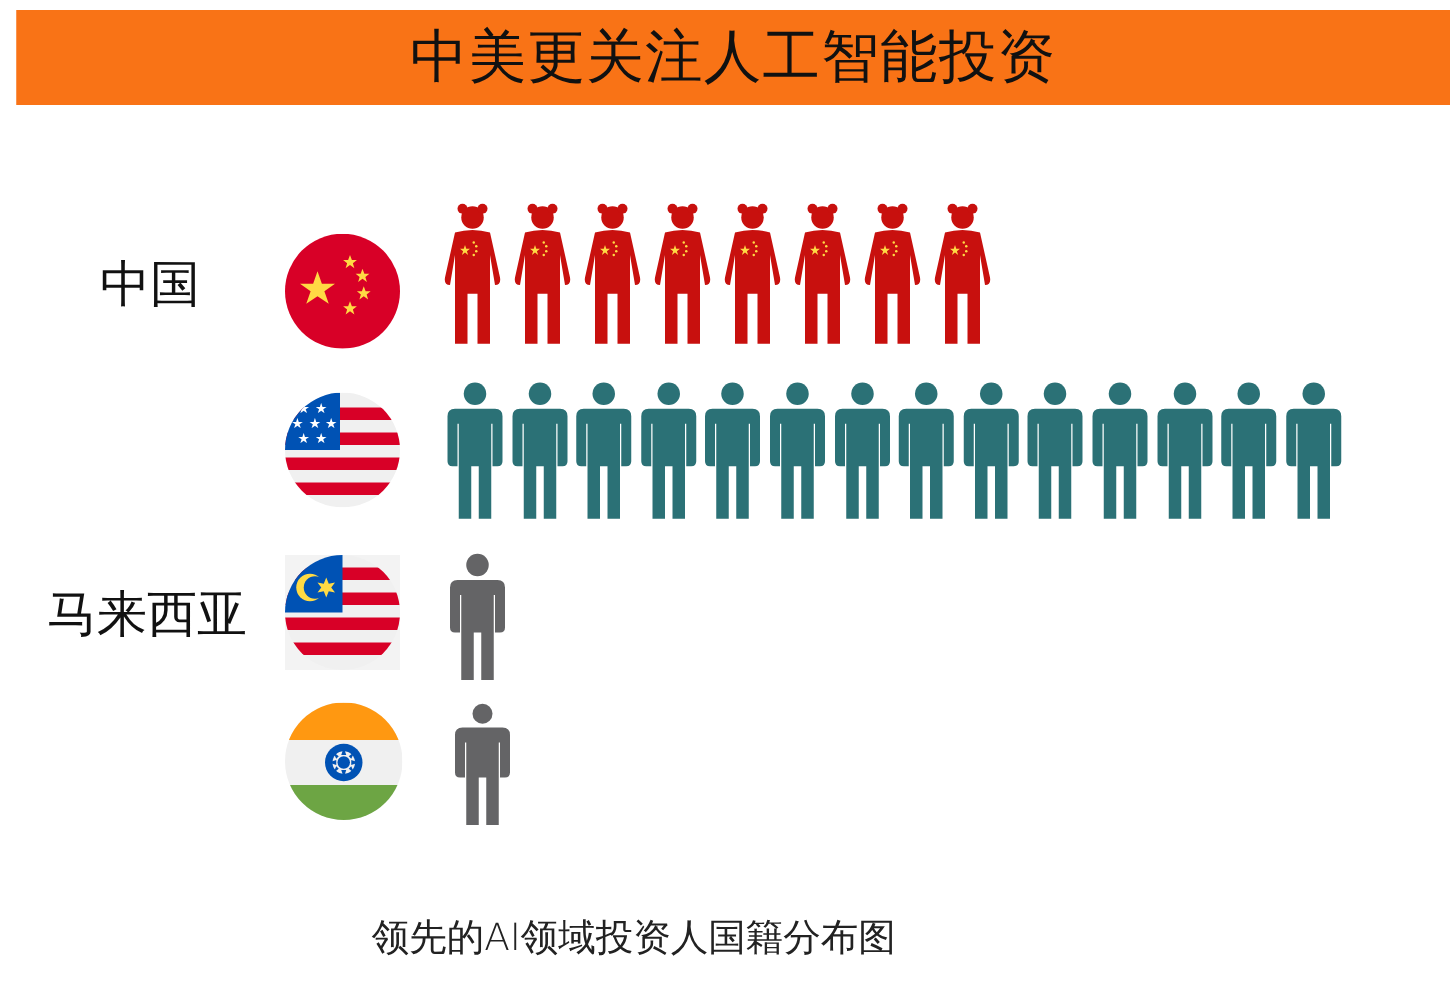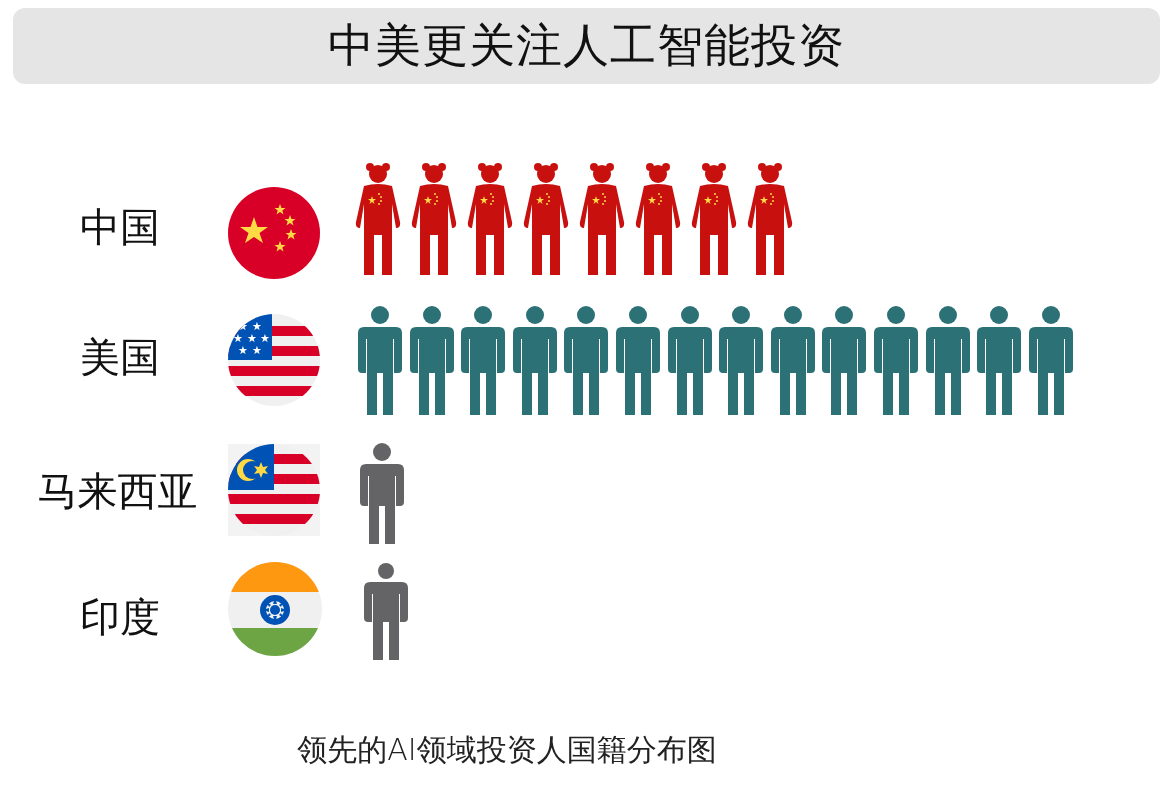--- a/index.html
+++ b/index.html
@@ -1,19 +1,19 @@
 <!DOCTYPE html>
 <html><head>
 <meta charset="utf-8">
 <style>
   html, body { margin:0; padding:0; background:#ffffff; }
   body { width:1162px; height:790px; position:relative; overflow:hidden;
          font-family:"DejaVu Sans","Liberation Sans",sans-serif; color:#111; }
   .title-bar { position:absolute; left:13px; top:8px; width:1147px; height:76px;
-               background:#e5e5e5; border-radius:12px; display:flex;
+               background:#f97316; border-radius:0; display:flex;
                align-items:center; justify-content:center; }
   .title-bar span { font-size:46px; font-weight:300; letter-spacing:1px; color:#111; }
   .row { position:absolute; left:0; width:1162px; height:120px; }
   .label { position:absolute; left:20px; width:200px; text-align:center;
            font-size:40px; font-weight:300; color:#111; }
   .flag { position:absolute; left:228px; width:92px; height:92px; border-radius:50%;
           overflow:hidden; }
   .people { position:absolute; left:352px; display:flex; }
   .person { width:52px; height:120px; margin-right:4px; }
   .caption { position:absolute; top:730px; left:0; width:1014px; text-align:center;
@@ -140,21 +140,20 @@
         <polygon points="20,36 21,39 24,39 21.5,41 22.5,44 20,42 17.5,44 18.5,41 16,39 19,39" fill="#ffda44"></polygon>
         <circle cx="27" cy="34" r="1" fill="#ffda44"></circle>
         <circle cx="29" cy="37" r="1" fill="#ffda44"></circle>
         <circle cx="29" cy="41" r="1" fill="#ffda44"></circle>
         <circle cx="27" cy="44" r="1" fill="#ffda44"></circle>
       </svg>
   </div>
 </div>
 
 <div class="row" style="top:300px;">
-  <div class="label" style="top:30px;">美国</div>
   <div class="flag" style="top:14px;">
     <svg width="92" height="92" viewBox="0 0 92 92">
       <rect width="92" height="92" fill="#f0f0f0"></rect>
       <rect y="12" width="92" height="10" fill="#d80027"></rect>
       <rect y="32" width="92" height="10" fill="#d80027"></rect>
       <rect y="52" width="92" height="10" fill="#d80027"></rect>
       <rect y="72" width="92" height="10" fill="#d80027"></rect>
       <rect x="0" y="0" width="44" height="46" fill="#0052b4"></rect>
       <g fill="#fff" font-size="11" font-family="DejaVu Sans, sans-serif">
         <text x="10" y="16">★</text>
@@ -281,21 +280,20 @@
     <svg class="person" style="width:52px;height:104px" viewBox="0 0 48 104">
         <g fill="#646466">
           <circle cx="24" cy="10" r="9"></circle>
           <path d="M8,22 L40,22 Q46,22 46,28 L46,60 Q46,64 42,64 L38,64 L38,34 L37,34 L37,102 L27,102 L27,64 L21,64 L21,102 L11,102 L11,34 L10,34 L10,64 L6,64 Q2,64 2,60 L2,28 Q2,22 8,22 Z"></path>
         </g>
       </svg>
   </div>
 </div>
 
 <div class="row" style="top:560px;">
-  <div class="label" style="top:30px;">印度</div>
   <div class="flag" style="top:2px; width:94px; height:94px;">
     <svg width="94" height="94" viewBox="0 0 94 94">
       <rect width="94" height="94" fill="#f0f0f0"></rect>
       <rect width="94" height="30" fill="#ff9811"></rect>
       <rect y="66" width="94" height="28" fill="#6da544"></rect>
       <circle cx="47" cy="48" r="15" fill="#0052b4"></circle>
       <circle cx="47" cy="48" r="9" fill="#f0f0f0"></circle>
       <circle cx="47" cy="48" r="5" fill="#0052b4"></circle>
       <g fill="#0052b4">
         <polygon points="47,36 49,42 45,42"></polygon>

